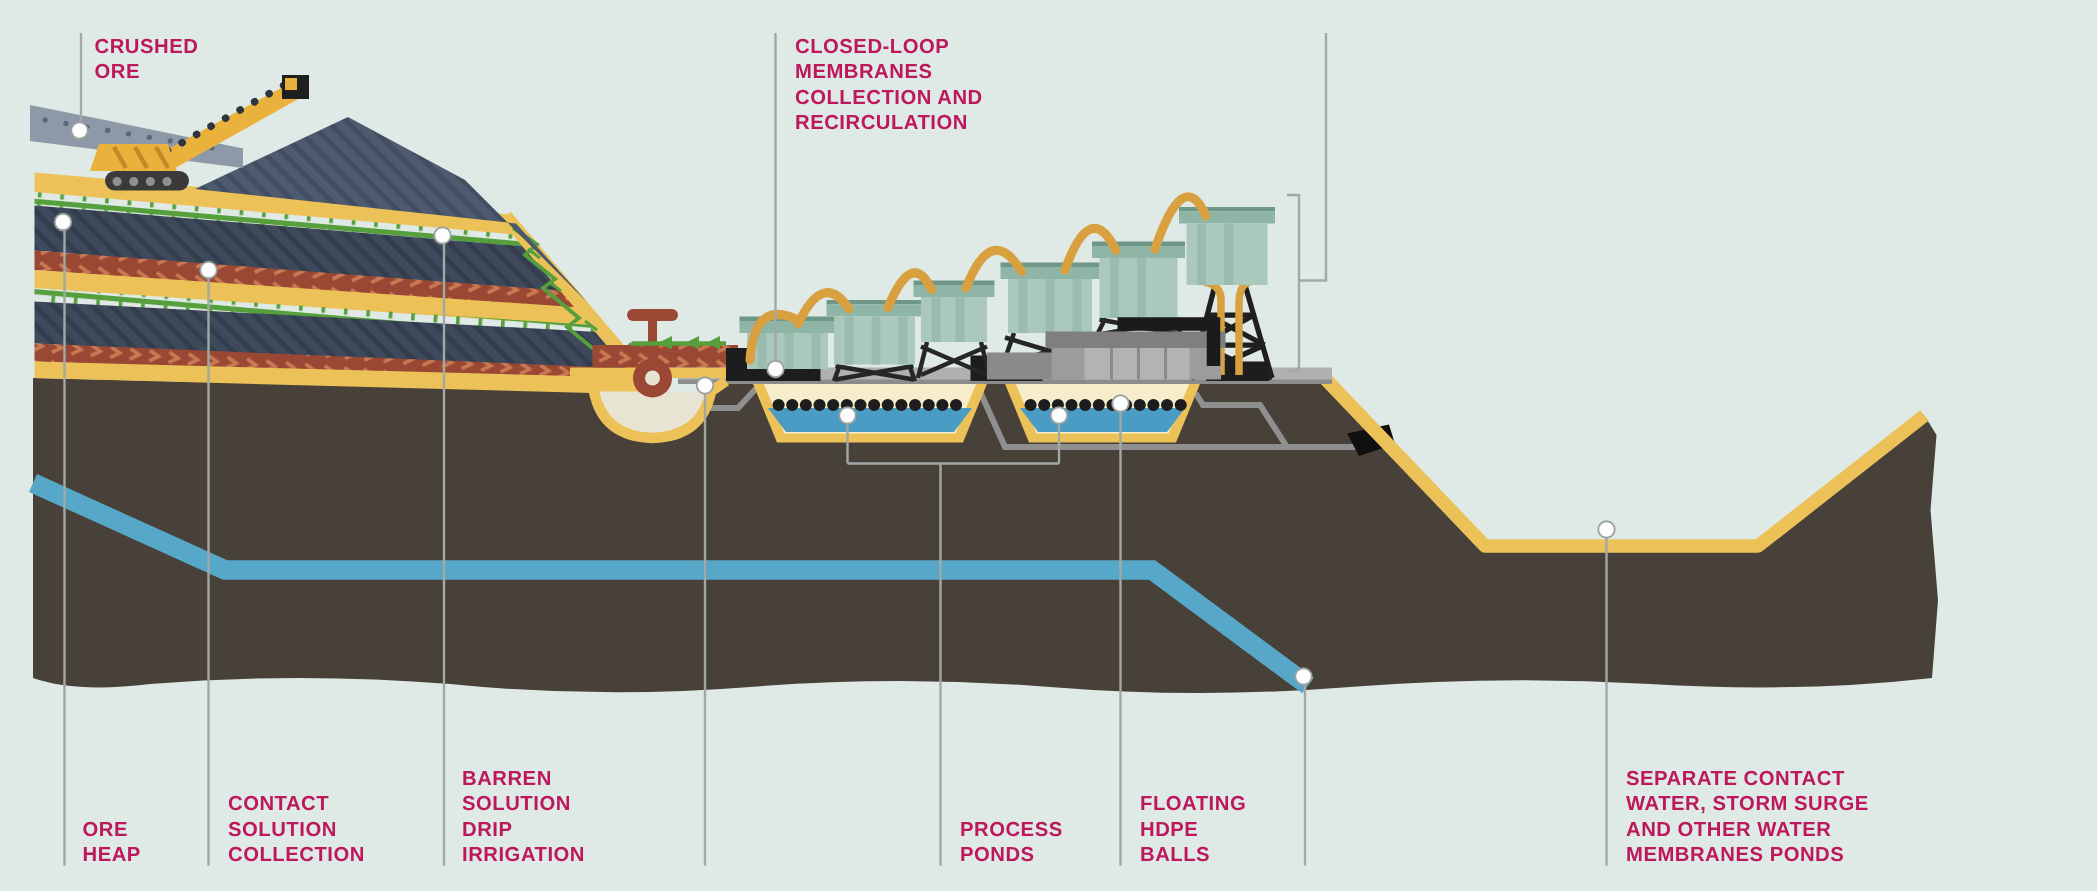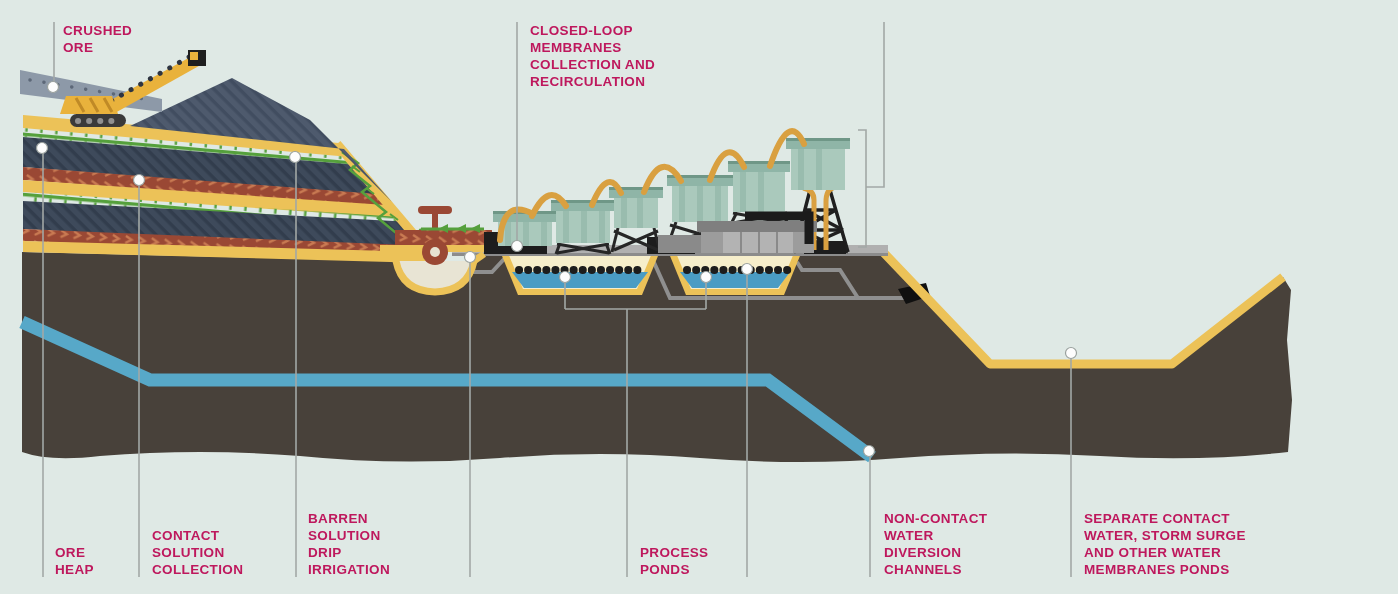--- a/index.html
+++ b/index.html
@@ -267,22 +267,21 @@
 HEAP</div>
 <div class="callout" style="left:152px;top:527px">CONTACT
 SOLUTION
 COLLECTION</div>
 <div class="callout" style="left:308px;top:510px">BARREN
 SOLUTION
 DRIP
 IRRIGATION</div>
 <div class="callout" style="left:640px;top:544px">PROCESS
 PONDS</div>
-<div class="callout" style="left:884px;top:510px">NON-CONTACT
-WATER
-DIVERSION
-CHANNELS</div>
+<div class="callout" style="left:760px;top:527px">FLOATING
+HDPE
+BALLS</div>
 <div class="callout" style="left:1084px;top:510px">SEPARATE CONTACT
 WATER, STORM SURGE
 AND OTHER WATER
 MEMBRANES PONDS</div>
 
 </div>
 
 </body></html>

